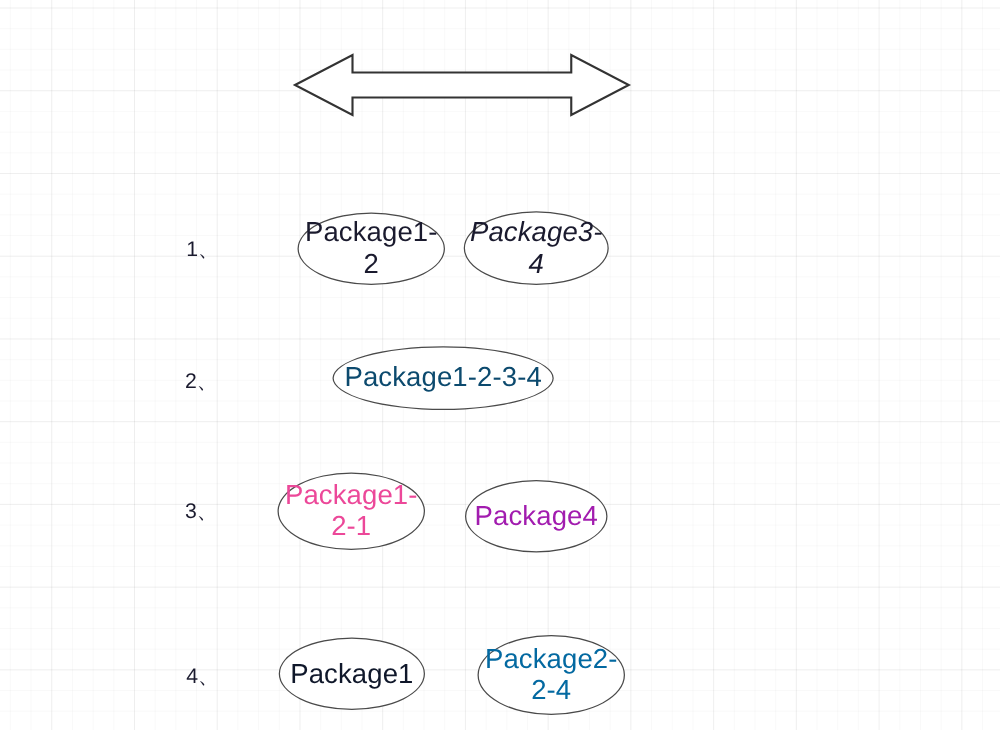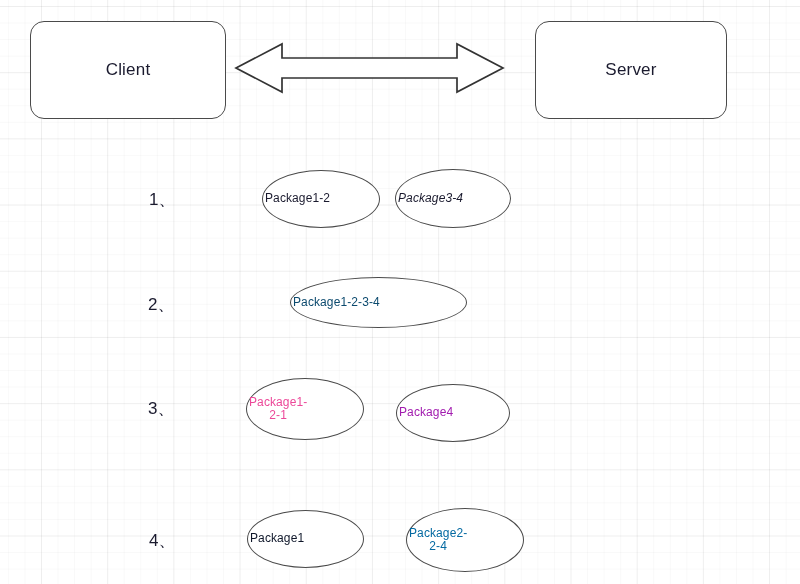--- a/index.html
+++ b/index.html
@@ -58,42 +58,35 @@
   }
 
   .pkg {
     position: absolute;
     box-sizing: border-box;
     border: 1.6px solid #4a4a4a;
     border-radius: 50%;
     background: #ffffff;
     display: flex;
     align-items: center;
-    justify-content: flex-start;
+    justify-content: center;
     text-align: center;
     color: #1a1a2e;
-    font-size: 12px;
+    font-size: 22px;
     line-height: 1.12;
     letter-spacing: 0.1px;
-    margin-left: 24px;
   }
   .pkg span { display: block; padding: 0 2px; }
 </style>
 </head>
 <body>
 
 <div id="canvas">
 
-  <div class="node-box" id="node-client" style="left: 30px; top: 21px; width: 196px; height: 98px; border-color: rgb(74, 74, 74); color: rgb(26, 26, 46);">
-    <span>Client</span>
-  </div>
 
-  <div class="node-box" id="node-server" style="left: 535px; top: 21px; width: 192px; height: 98px; border-color: rgb(74, 74, 74); color: rgb(26, 26, 46);">
-    <span>Server</span>
-  </div>
 
   <svg class="arrow-layer" viewBox="0 0 800 584">
     <polygon id="arrow-shape" points="236,68 282,44 282,58 457,58 457,44 503,68 457,92 457,78 282,78 282,92" fill="#ffffff" stroke="#333333" stroke-width="1.7" stroke-linejoin="miter"></polygon>
   </svg>
 
   <div id="rows-layer">
       <div class="row-label" style="left: 149px; top: 188px; color: rgb(26, 26, 46);">1、</div>
       <div class="pkg" style="left: 238px; top: 170px; width: 118px; height: 58px; border-color: rgb(74, 74, 74); color: rgb(26, 26, 46);">
         <div>
           <span>Package1-2</span>

